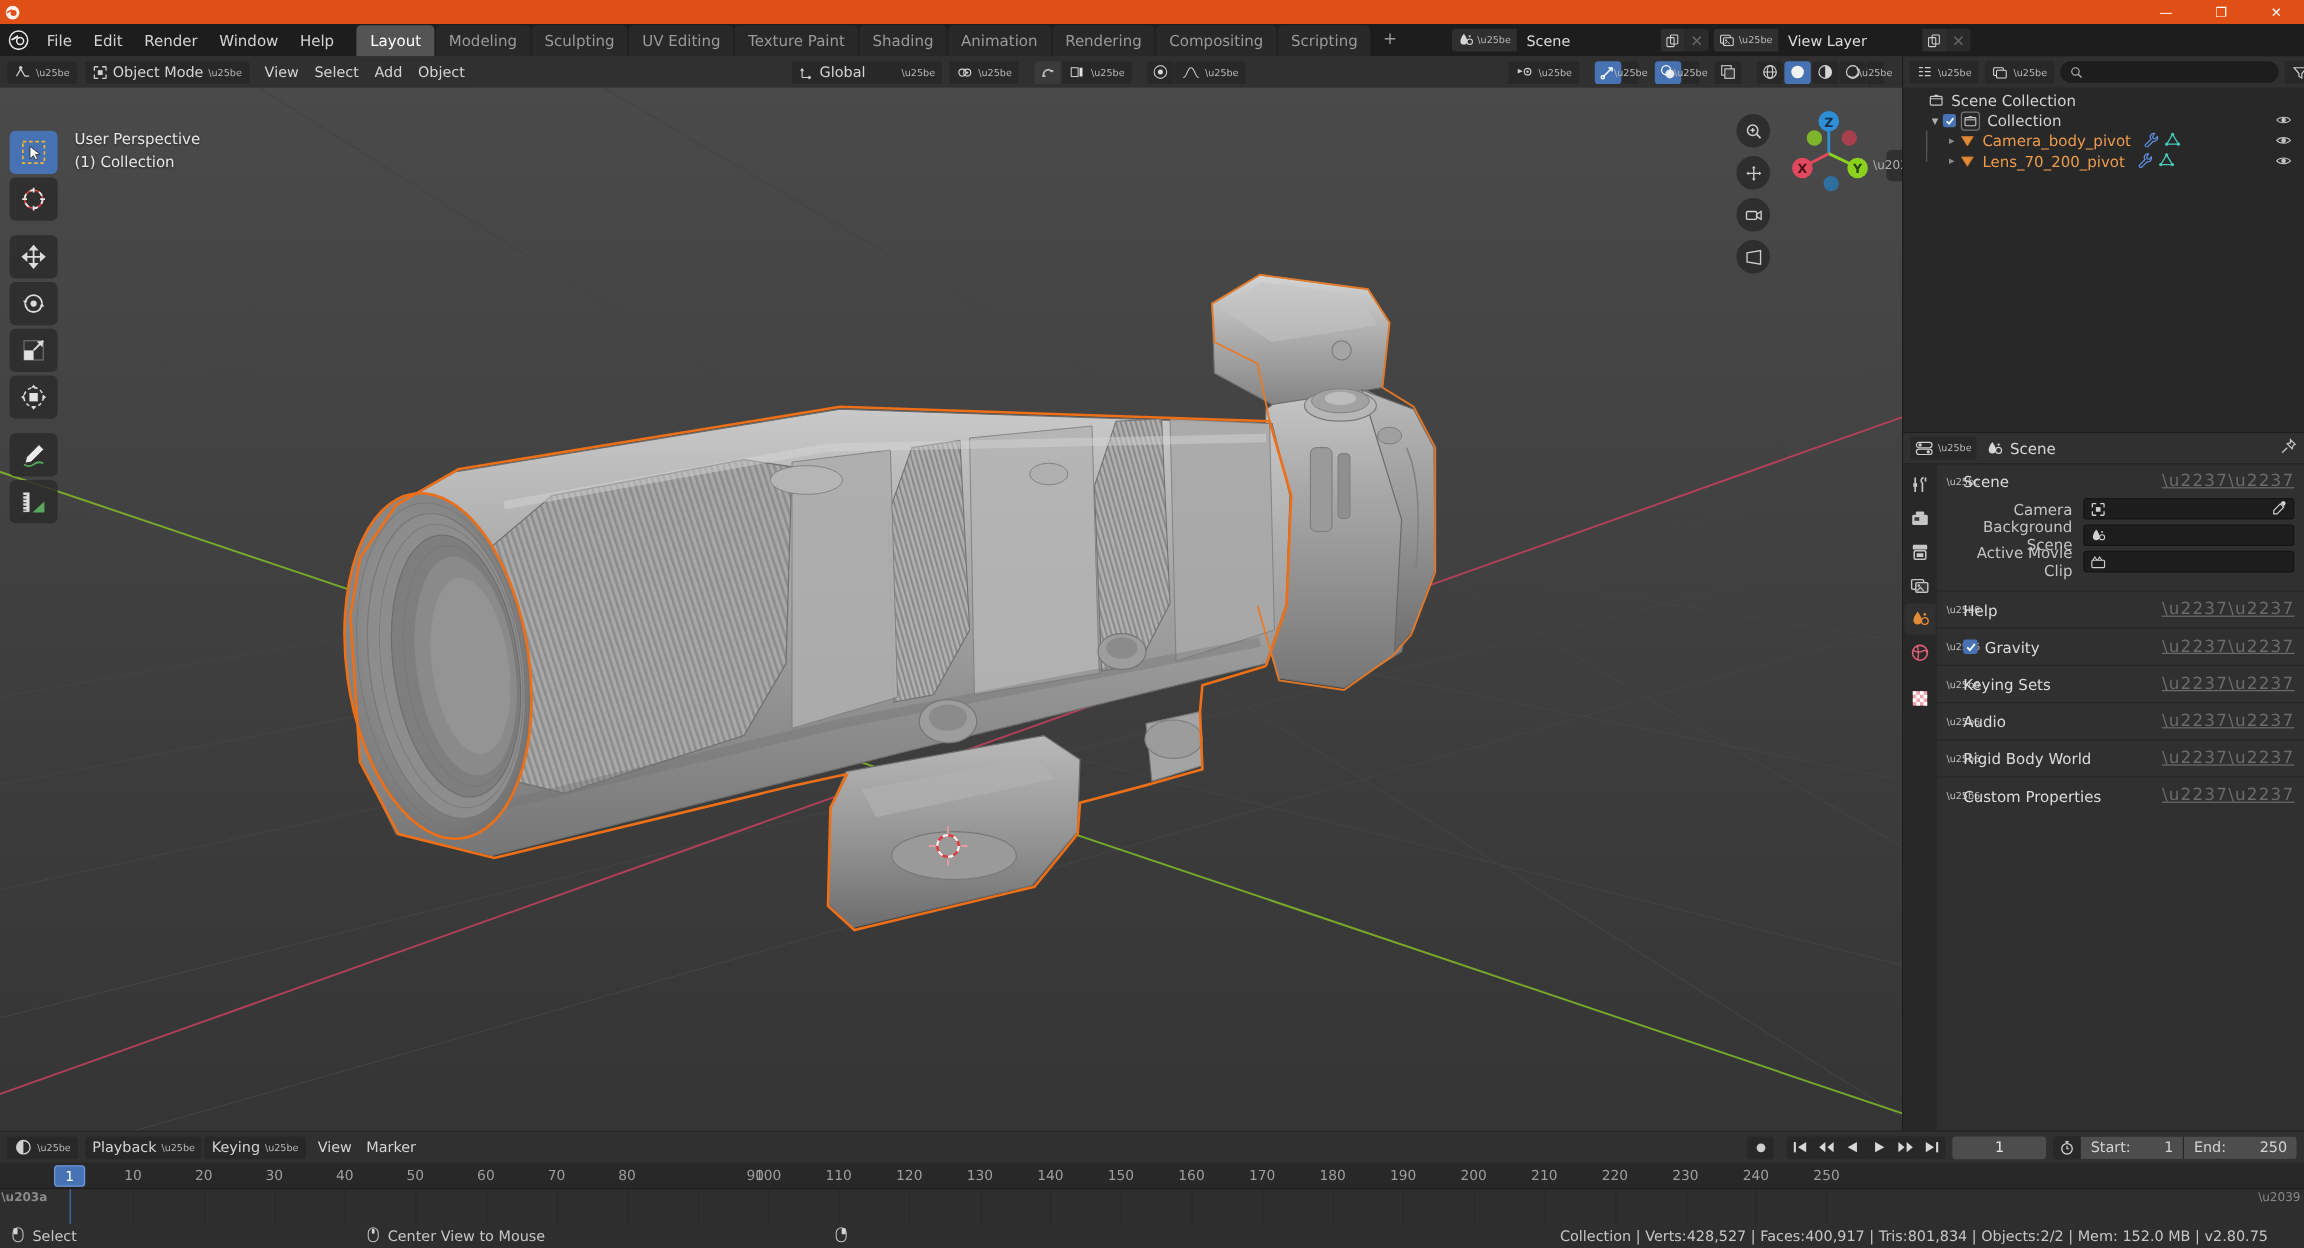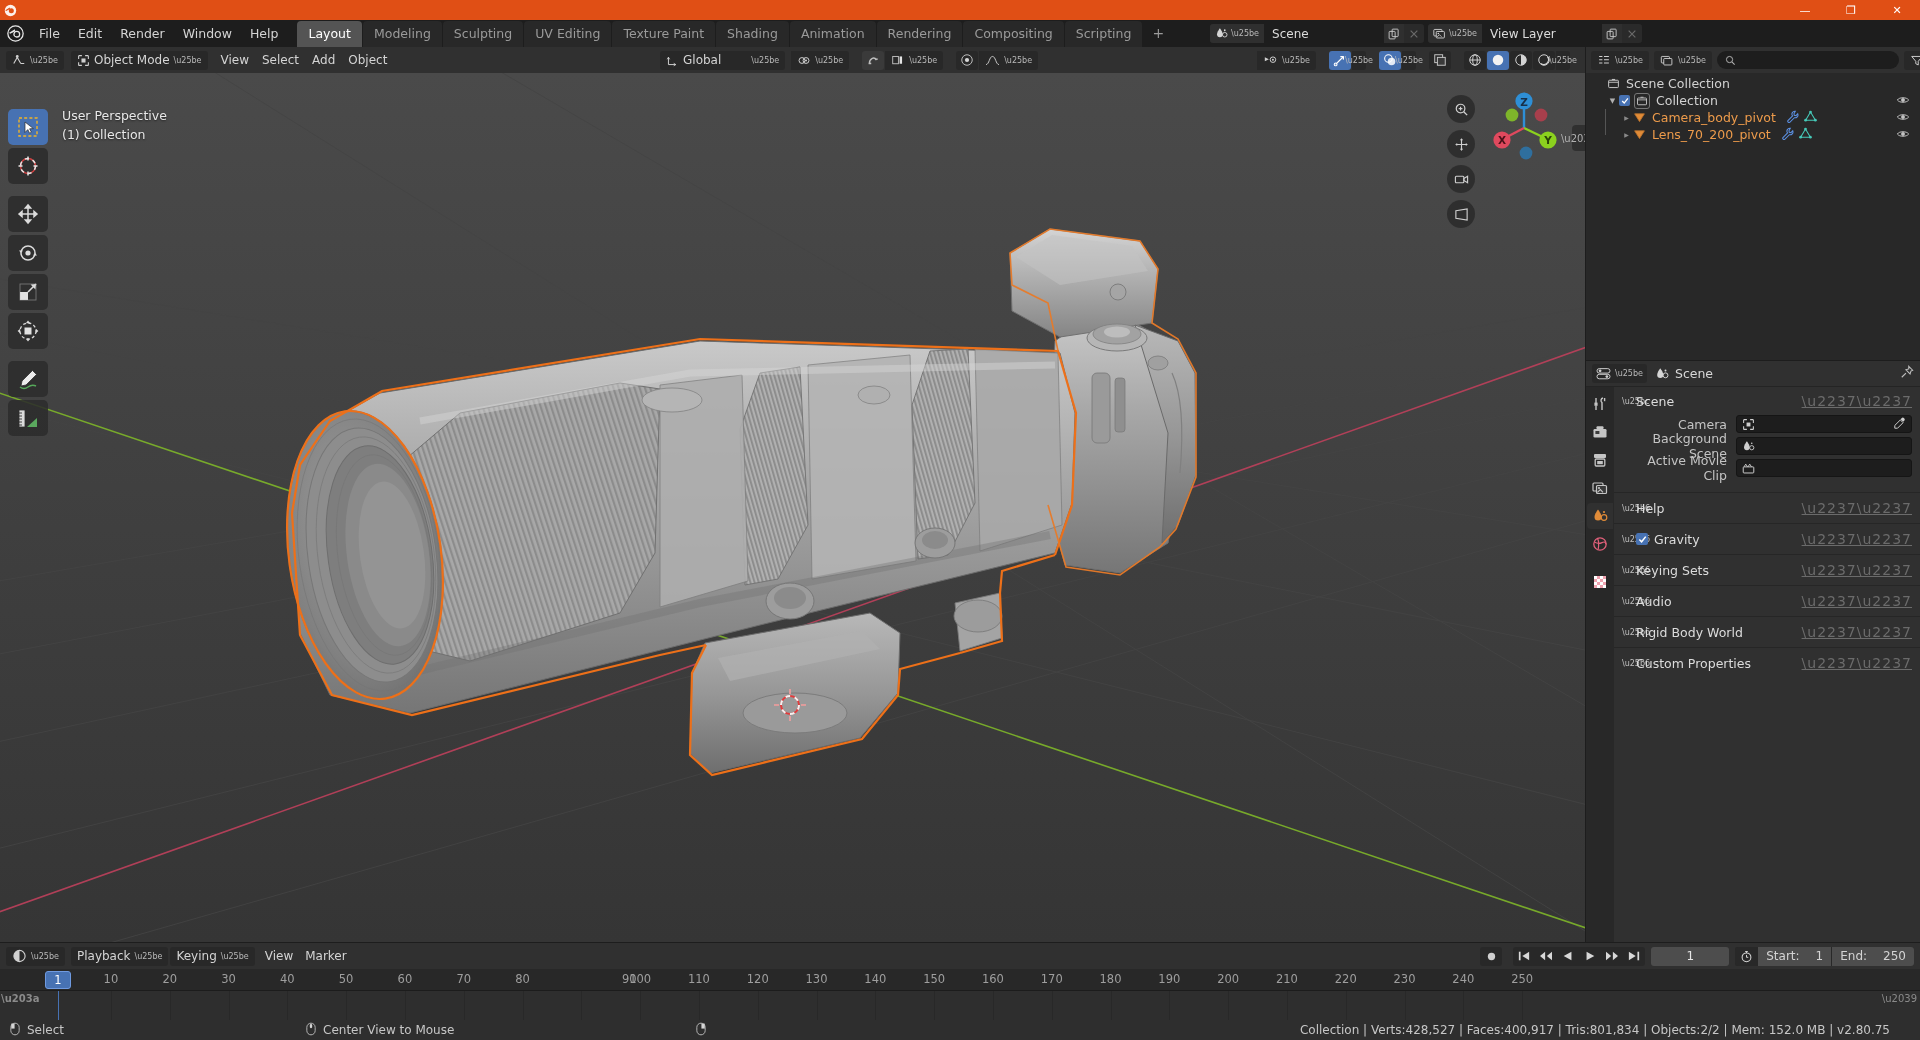--- a/index.html
+++ b/index.html
@@ -125,21 +125,21 @@
   .timeline{ position:absolute; left:0; top:943px; width:1920px; height:77px; background:#282828; }
   .tl-header{ height:26px; background:#303030; display:flex; align-items:center; padding:0 6px; }
   .tl-playrow{ margin-left:auto; display:flex; align-items:center; gap:6px; }
   .tl-transport{ display:flex; align-items:center; background:#282828; border-radius:3px; }
   .tl-transport .tbtn{ width:22px; height:19px; display:flex; align-items:center; justify-content:center; }
   .rec{ width:22px; height:19px; background:#282828; border-radius:3px; display:flex;
     align-items:center; justify-content:center; margin-right:5px; }
   .frame-field{ width:78px; height:19px; background:#4d4d4d; border-radius:3px;
     display:flex; align-items:center; justify-content:center; font-size:12px; color:#e6e6e6; }
   .se-group{ display:flex; align-items:center; background:#282828; border-radius:3px; overflow:hidden; }
-  .se-item{ display:flex; align-items:center; gap:16px; height:19px; padding:0 8px;
+  .se-item{ display:flex; align-items:center; gap:28px; height:19px; padding:0 8px;
     font-size:12px; color:#d4d4d4; background:#4d4d4d; margin-left:1px; }
   .clock{ width:22px; height:19px; display:flex; align-items:center; justify-content:center; background:#282828; }
   .tl-ruler{ position:absolute; left:0; top:26px; width:1920px; height:22px; background:#282828;
     border-bottom:1px solid #1c1c1c; }
   .tick{ position:absolute; top:3px; font-size:11.5px; color:#9e9e9e; transform:translateX(-50%); }
   .phead{ position:absolute; top:2px; height:18px; min-width:26px; background:#4772b3;
     border:1px solid #6f9ae0; border-radius:3px; color:#fff; font-size:11.5px;
     display:flex; align-items:center; justify-content:center; transform:translateX(-50%); }
   .tl-body{ position:absolute; left:0; top:48px; width:1920px; height:29px; background:#2e2e2e; }
   .gridline{ position:absolute; top:0; width:1px; height:29px; background:#282828; }

